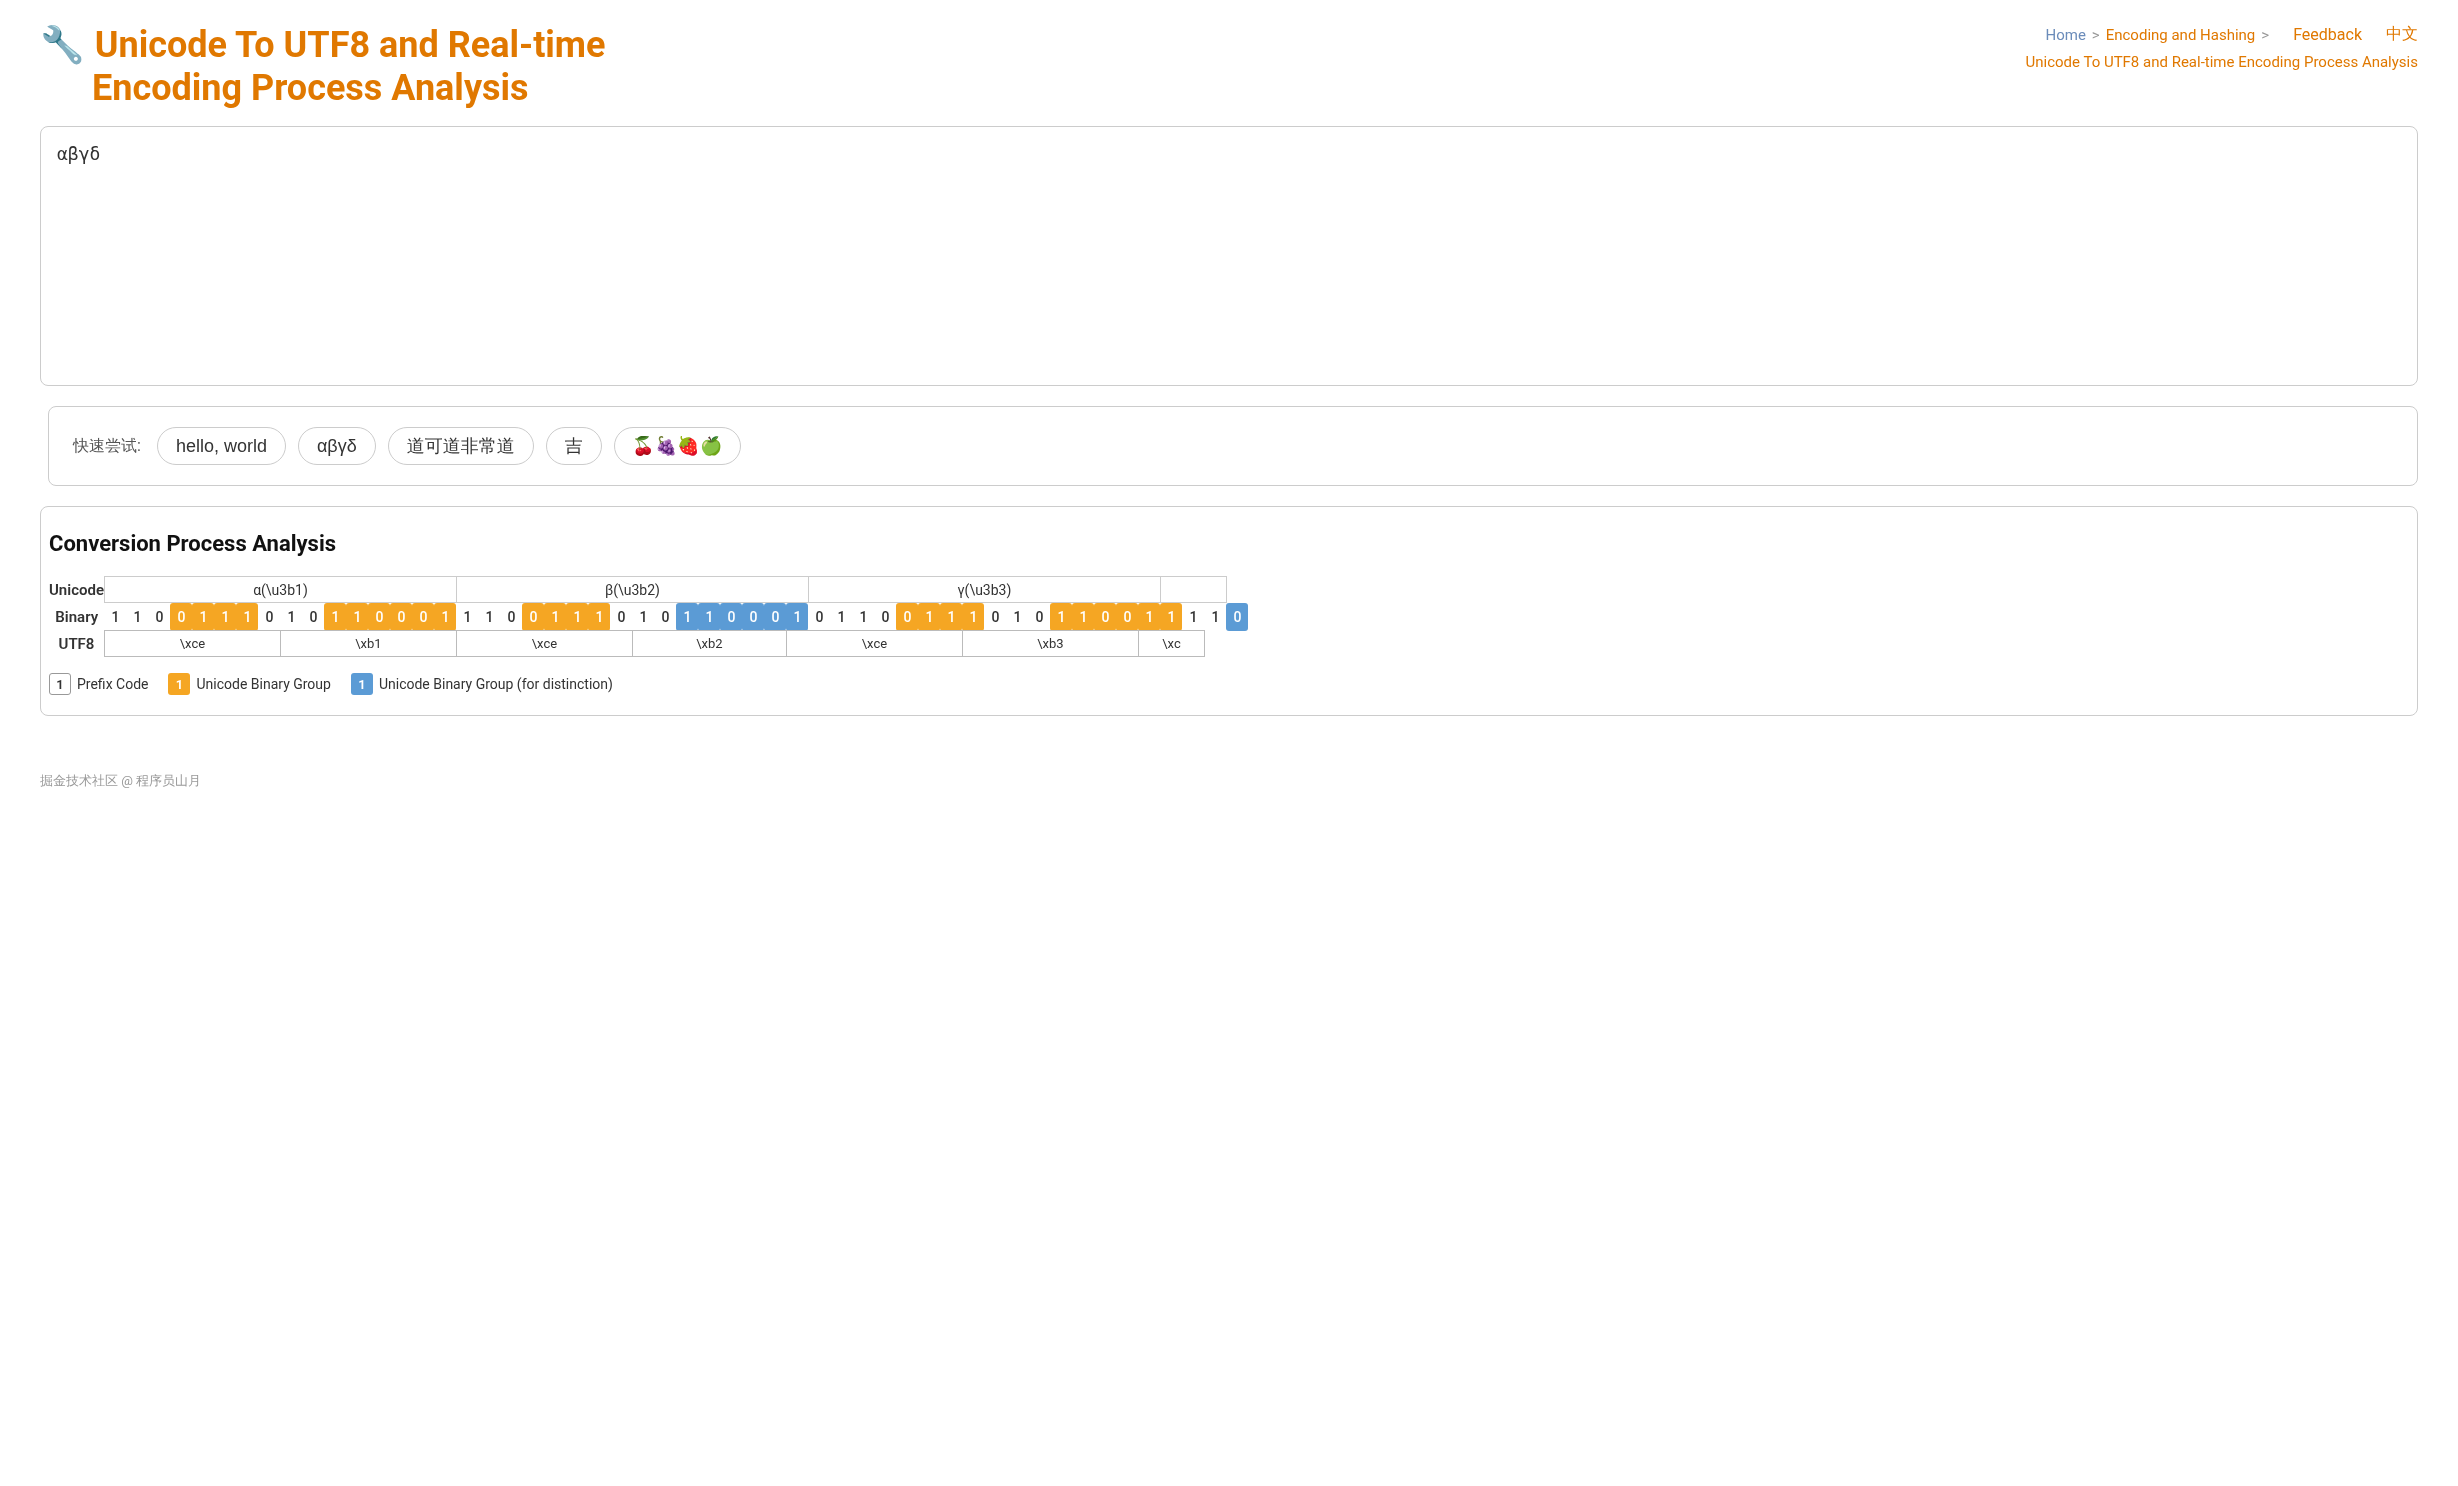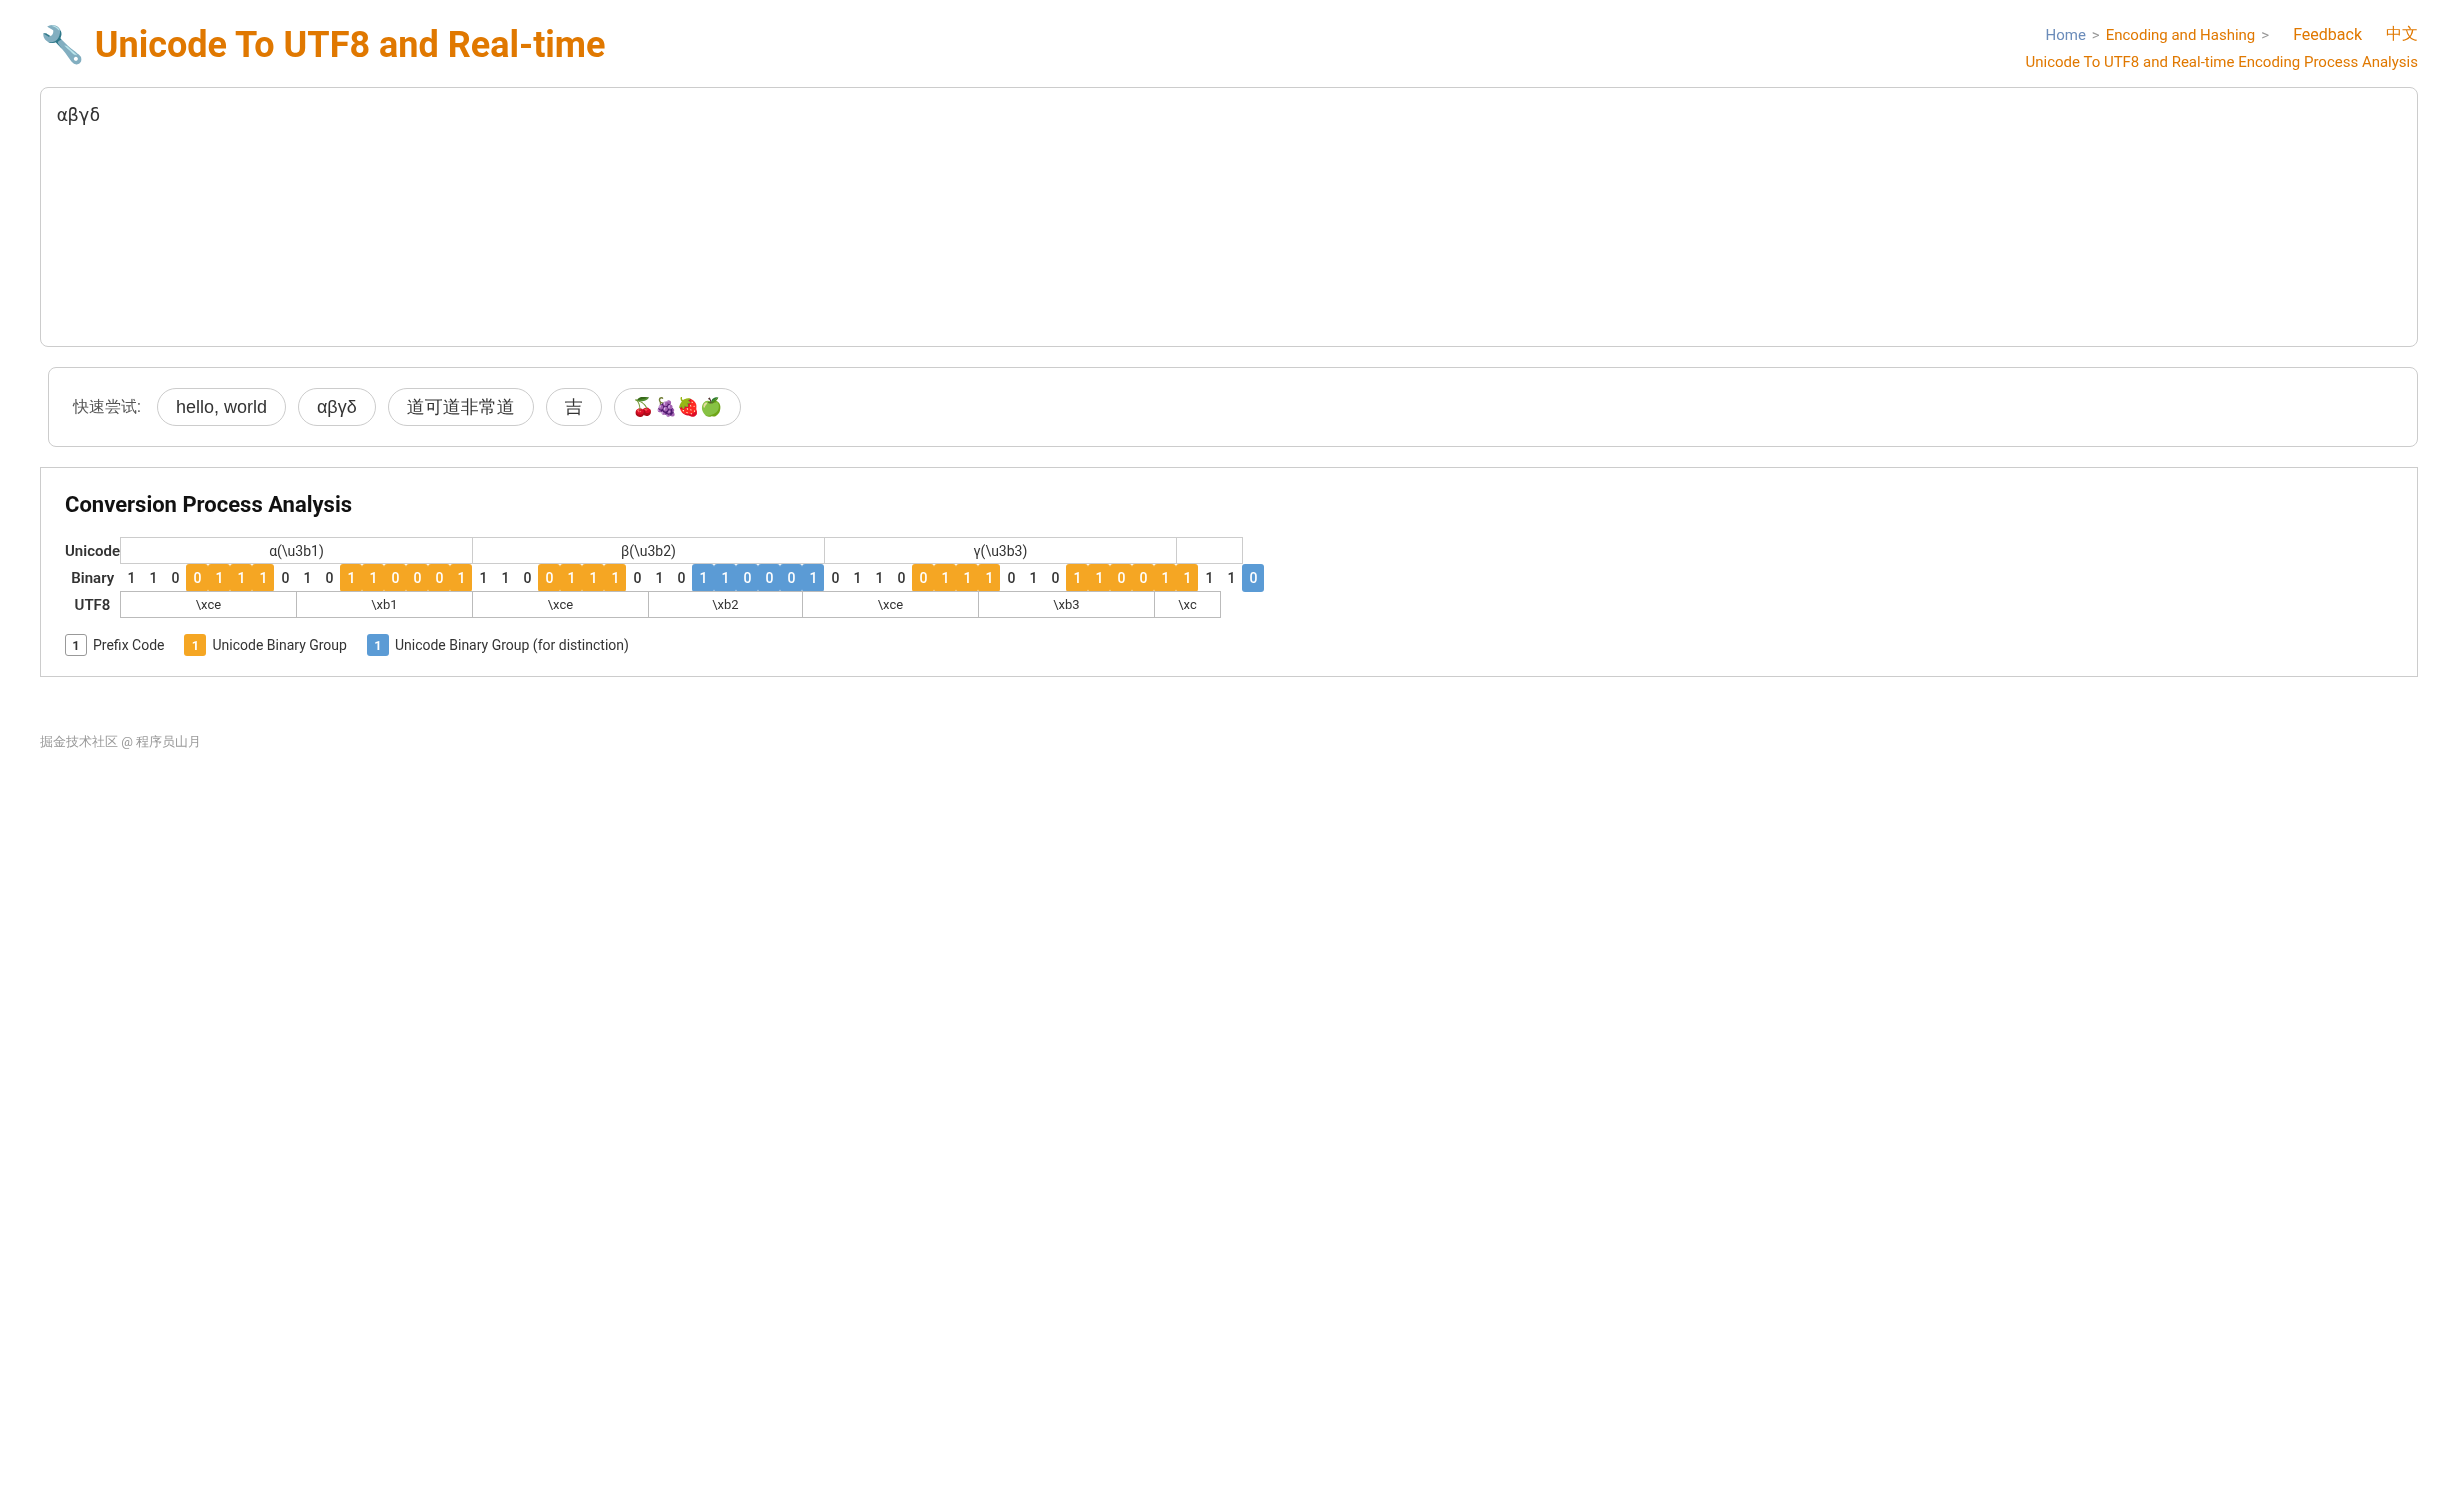--- a/index.html
+++ b/index.html
@@ -100,22 +100,22 @@
       border: 1px solid #ccc;
       border-radius: 20px;
       padding: 6px 18px;
       font-size: 18px;
       background: #fff;
       cursor: pointer;
       color: #333;
     }
     .analysis-section {
       border: 1px solid #ccc;
-      border-radius: 0;
-      padding: 24px 24px 20px 24px;
+      border-radius: 8px;
+      padding: 24px 24px 20px 8px;
     }
     .analysis-title {
       font-size: 22px;
       font-weight: 700;
       color: #111;
       margin-bottom: 20px;
     }
     .analysis-table-wrapper {
       overflow-x: auto;
     }
@@ -217,20 +217,23 @@
 </head>
 <body>
 
 <div style="position:relative;">
 
   <div class="header">
     <div class="title-block">
       <div class="title-main">
         <span>🔧</span>
         <span>Unicode To UTF8 and Real-time</span>
+      </div>
+      <div class="title-main" style="padding-left: 52px;">
+        <span>Encoding Process Analysis</span>
       </div>
     </div>
     <div class="header-right">
       <div class="header-top-right">
         <div class="breadcrumb">
           <span class="breadcrumb-home">Home</span>
           <span class="breadcrumb-sep">&gt;</span>
           <span class="breadcrumb-encoding">Encoding and Hashing</span>
           <span class="breadcrumb-sep">&gt;</span>
         </div>

